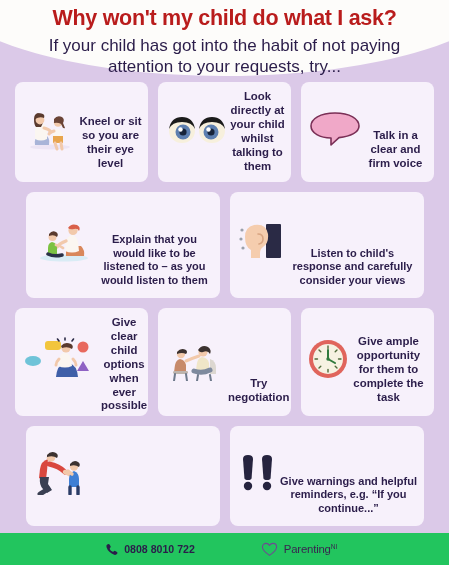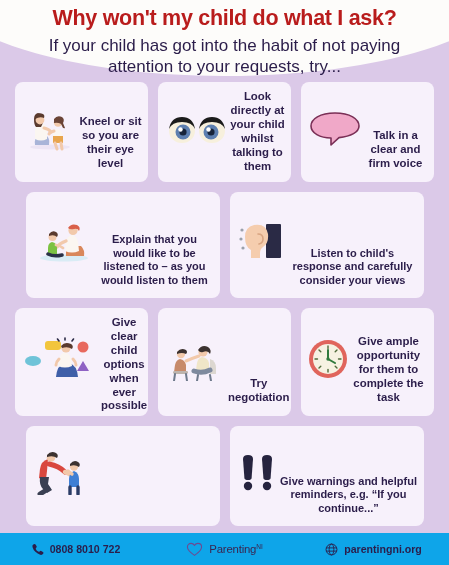--- a/index.html
+++ b/index.html
@@ -55,21 +55,21 @@
   .r2 .card-label,.r4 .card-label{font-size:11px;}
   .icon-wrap{
     height:46px;display:flex;align-items:center;justify-content:center;
     margin-bottom:3px;
   }
   .r2 .icon-wrap,.r4 .icon-wrap{height:44px;}
   .icon-wrap svg{display:block;}
   
   .footer{
     position:absolute;left:0;bottom:0;width:449px;height:32px;
-    background:#0ea5e9;
+    background:#22c55e;
     display:flex;align-items:center;justify-content:center;
     gap:0px;
   }
   .f-item{
     display:flex;align-items:center;gap:6px;
     font-size:10.6px;font-weight:bold;color:#2b1d4a;
     width:149px;justify-content:center;
   }
   .f-item.brand{font-weight:normal;}
   .brand-txt{font-size:11.4px;color:#3a2550;letter-spacing:-.2px;}
@@ -303,23 +303,13 @@
 
   <div class="f-item brand">
     <span class="f-icon">
       <svg width="17" height="15" viewBox="0 0 20 18">
         <path d="M10 16 C4 12 1.5 9 1.5 6 C1.5 3.3 3.6 1.6 5.9 1.6 C7.6 1.6 9.1 2.6 10 4 C10.9 2.6 12.4 1.6 14.1 1.6 C16.4 1.6 18.5 3.3 18.5 6 C18.5 9 16 12 10 16 Z" fill="none" stroke="#6d4b92" stroke-width="1.3"></path>
       </svg>
     </span>
     <span class="brand-txt"><span>Parenting</span><span class="brand-ni">NI</span></span>
   </div>
 
-  <div class="f-item">
-    <span class="f-icon">
-      <svg width="13" height="13" viewBox="0 0 16 16">
-        <circle cx="8" cy="8" r="6.7" fill="none" stroke="#2b1d4a" stroke-width="1.2"></circle>
-        <ellipse cx="8" cy="8" rx="2.9" ry="6.7" fill="none" stroke="#2b1d4a" stroke-width="1.1"></ellipse>
-        <path d="M1.5 6 h13 M1.5 10 h13" stroke="#2b1d4a" stroke-width="1.1"></path>
-      </svg>
-    </span>
-    <span>parentingni.org</span>
-  </div>
 </div>
 
 </body></html>

